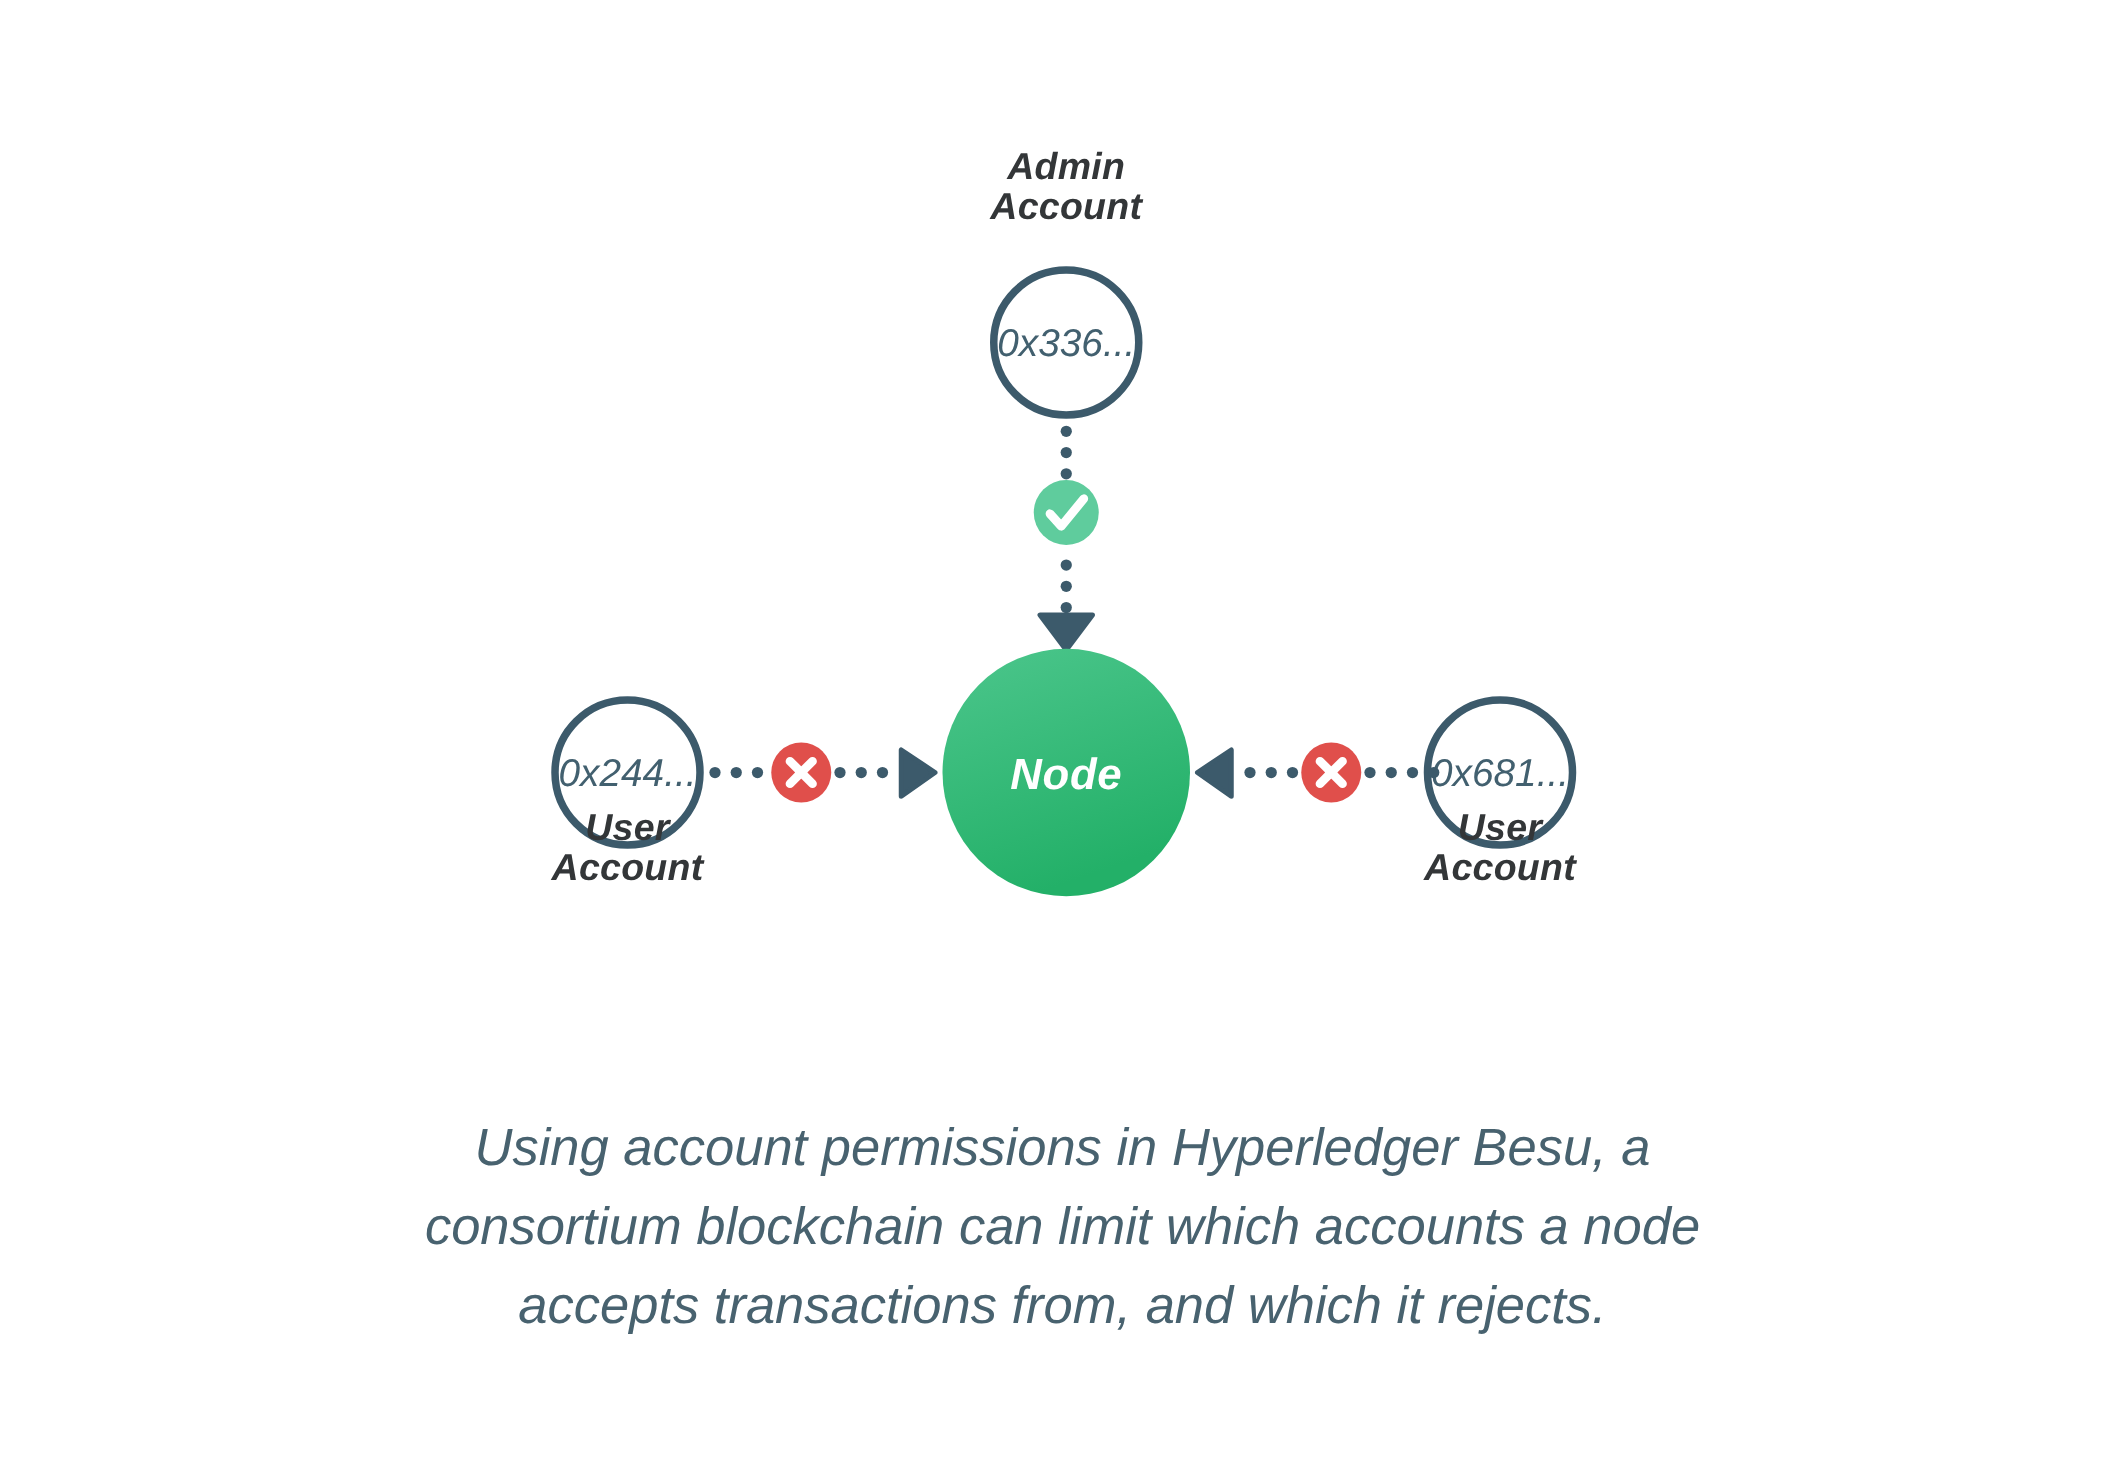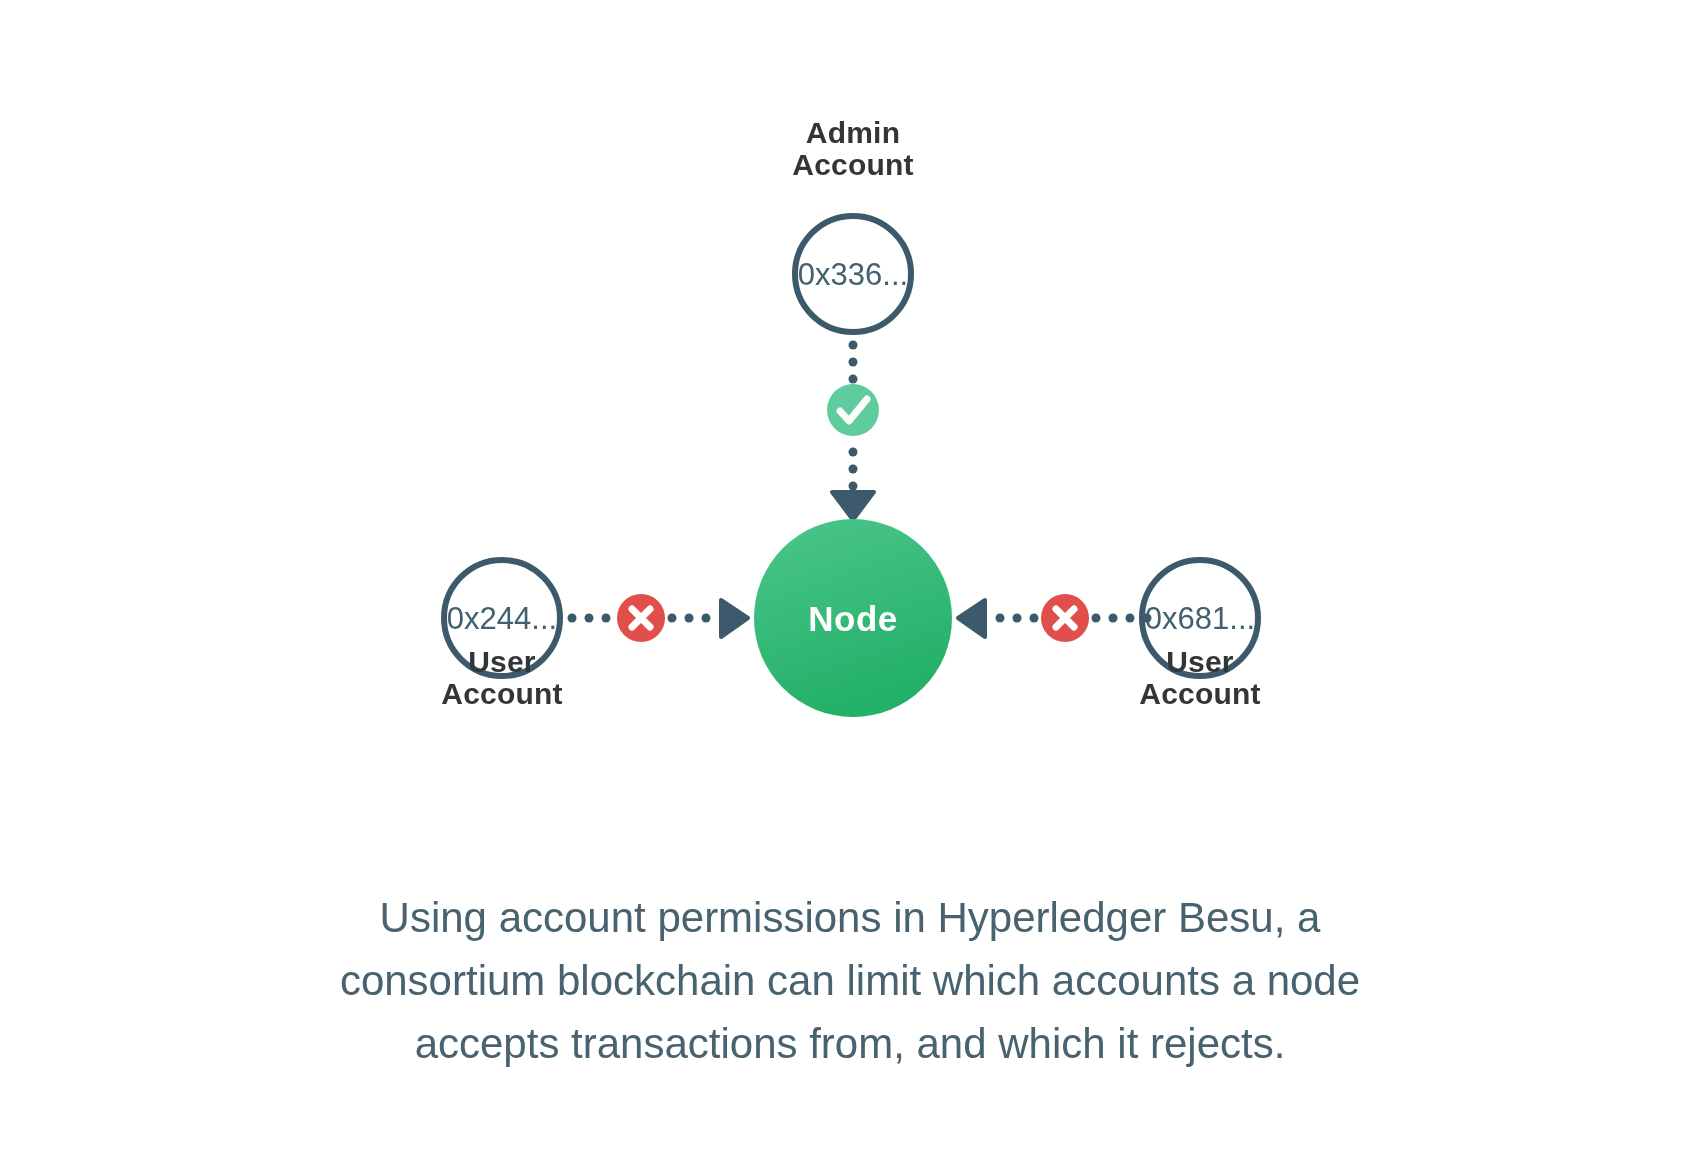--- a/index.html
+++ b/index.html
@@ -12,20 +12,21 @@
     height: 1170px;
     font-family: "Liberation Sans", sans-serif;
     overflow: hidden;
     position: relative;
   }
   #canvas {
     position: absolute;
     inset: 0;
     width: 1664px;
     height: 1170px;
+    font-style: italic;
   }
   .diagram-svg {
     display: block;
     width: 1700px;
     height: 1170px;
   }
   .role-label {
     font-family: "Liberation Sans", sans-serif;
     font-weight: 700;
     font-size: 30px;

